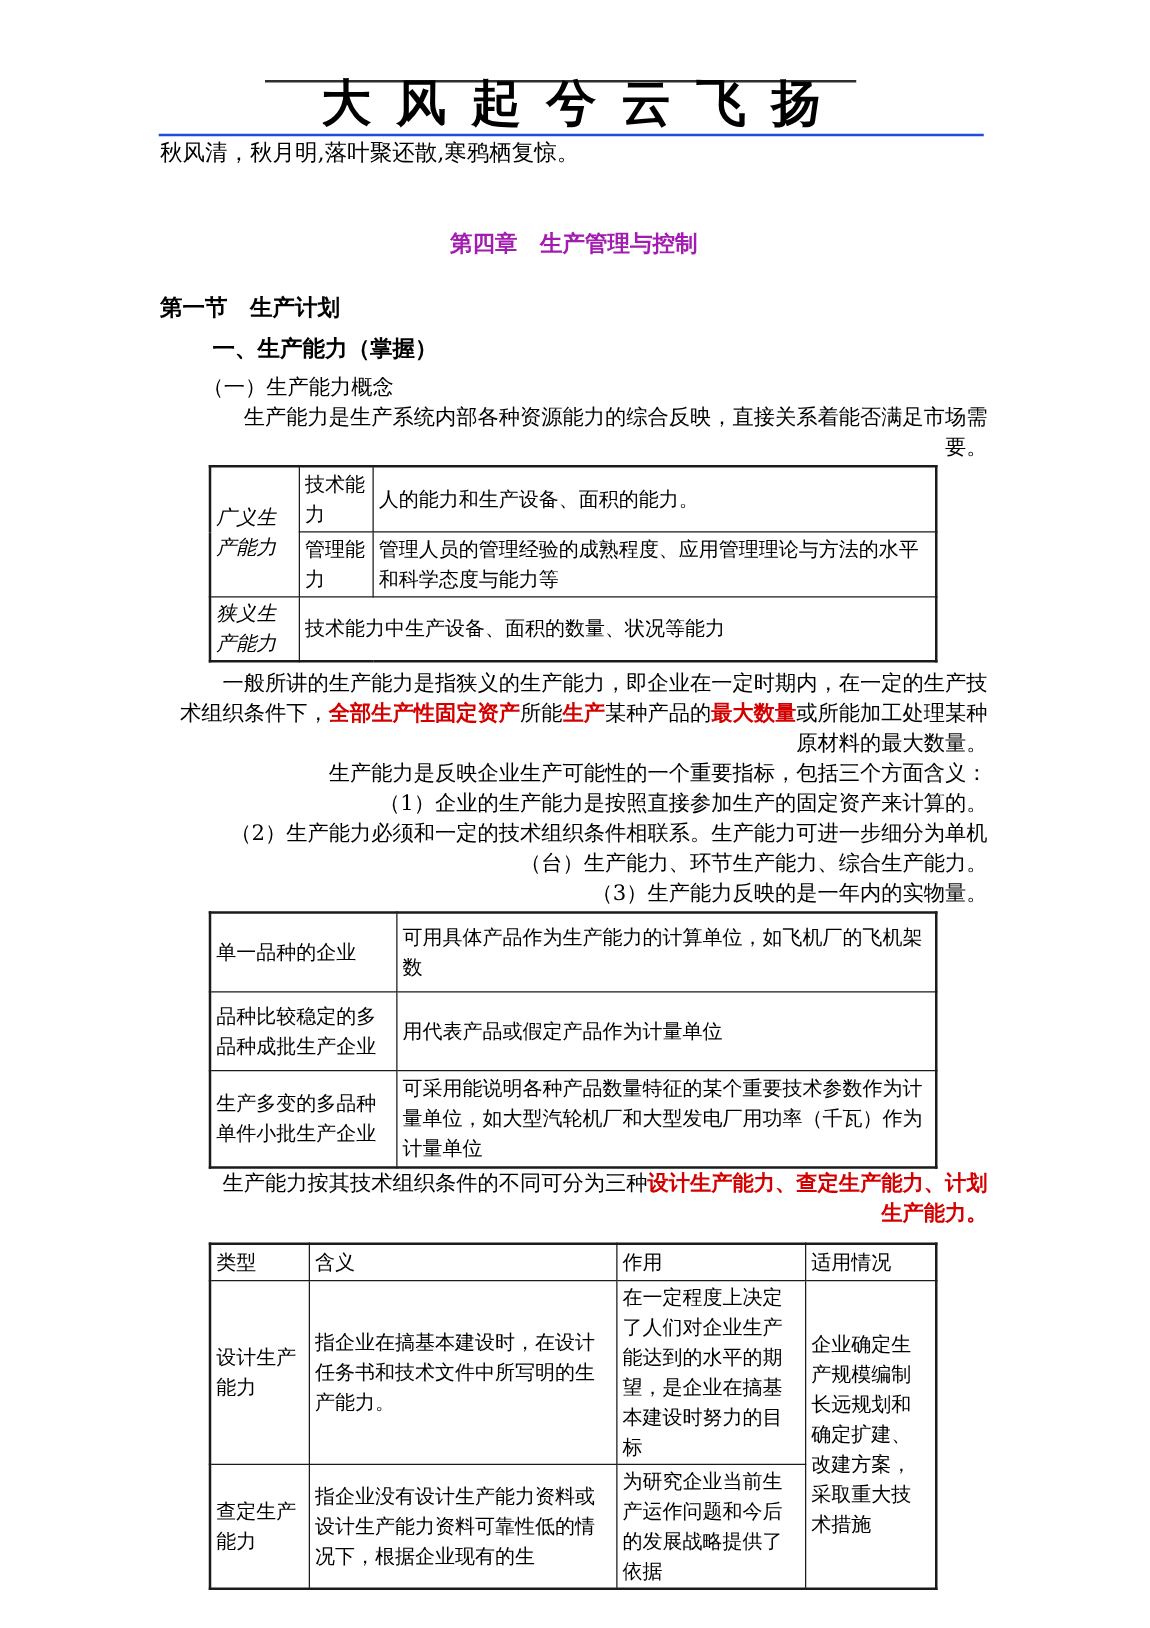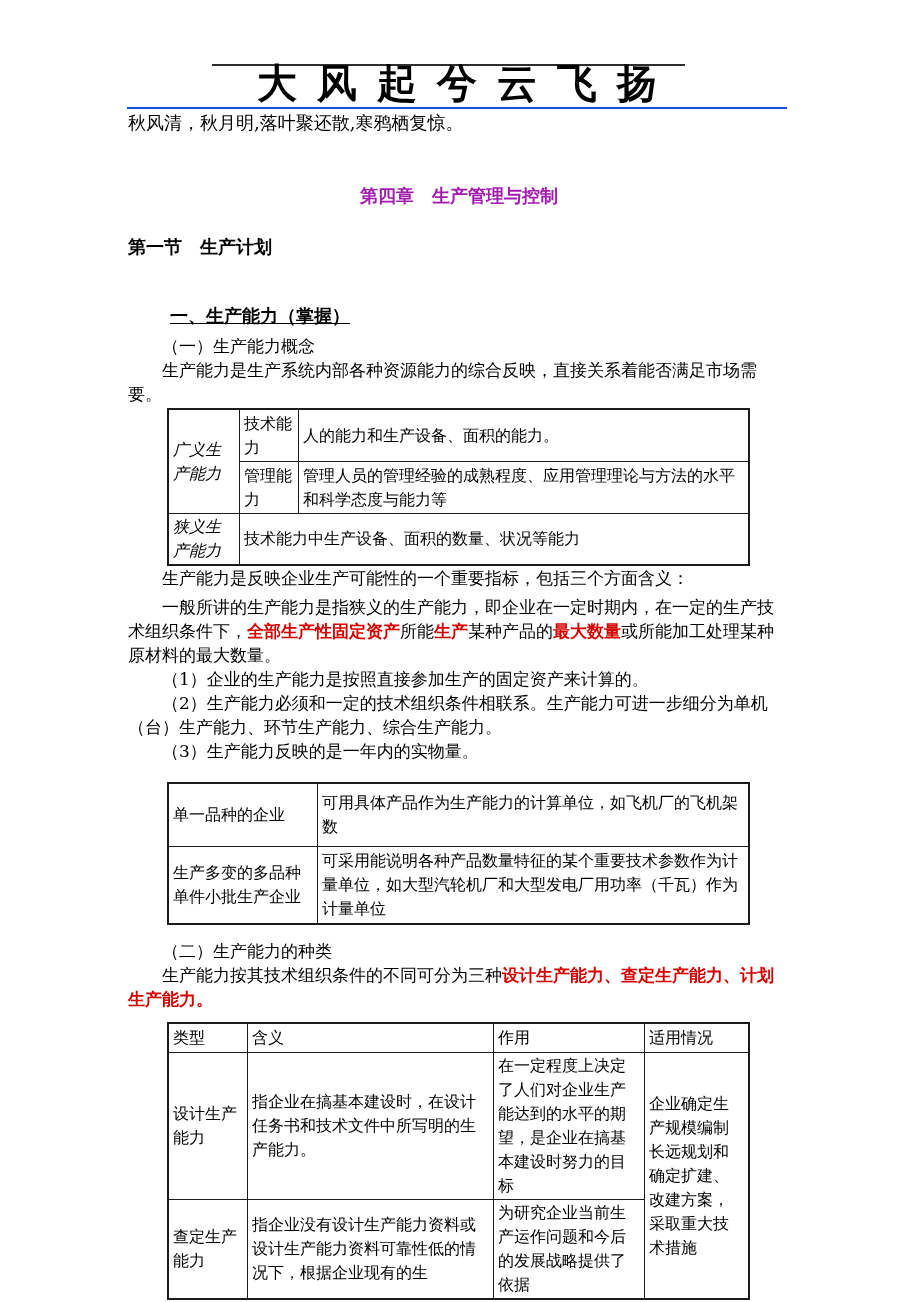--- a/index.html
+++ b/index.html
@@ -36,23 +36,23 @@
     margin:0; font-size:18px; line-height:26px;
   }
 
   
   .content {
     position:absolute; left:128px; top:170px; width:662px;
     font-size:17px; line-height:24px;
   }
   .chapter  { margin:16px 0 0; text-align:center; font-size:18px; line-height:20px; font-weight:bold; color:#a21caf; }
   .section  { margin:31px 0 0; text-align:left; font-size:18px; line-height:20px; font-weight:bold; color:#000; }
-  .h-num    { margin:48px 0 0; padding-left:42px; font-size:18px; line-height:22px; font-weight:bold;text-decoration:underline; }
+  .h-num    { margin:12px 0 0; padding-left:42px; font-size:18px; line-height:22px; font-weight:bold; }
   .sub-head { margin:7px 0 0; text-indent:2em; }
-  p.body-para { margin:0; text-indent:2em; }
+  p.body-para { margin:0; text-indent:2em;text-align:right; }
   p.tight   { margin-top:5px; }
   .seg-red  { color:#d40000; font-weight:bold; }
 
   
   table.doc-table {
     border-collapse:collapse;
     margin-left:39px;
     width:583px;
     table-layout:fixed;
     font-size:16px; line-height:24px;
@@ -67,21 +67,21 @@
     word-break:break-all;
     overflow:hidden;
   }
   
   .t1 { margin-top:2px; }
   .t1 .c1 { width:62px;font-style:italic; }
   .t1 .c2 { width:50px; }
   .t1 tr.h50 td { height:49px; }
   .t1 tr.h48 td { height:47px; }
   
-  .t2 { margin-top:19px; }
+  .t2 { margin-top:2px; }
   .t2 .c1 { width:140px; }
   .t2 tr.r1 td { height:60px; }
   .t2 tr.r2 td { height:60px; }
   .t2 tr.r3 td { height:74px; }
   
   .t3 { margin-top:11px; }
   .t3 .c1 { width:70px; }
   .t3 .c2 { width:237px; }
   .t3 .c3 { width:142px; }
   .t3 tr.hd th { height:26px; }
@@ -119,40 +119,43 @@
           <td class="c2">管理能力</td>
           <td>管理人员的管理经验的成熟程度、应用管理理论与方法的水平和科学态度与能力等</td>
         </tr>
         <tr class="h48">
           <td class="c1">狭义生产能力</td>
           <td colspan="2">技术能力中生产设备、面积的数量、状况等能力</td>
         </tr>
       </tbody>
     </table>
 
+    <p class="body-para tight"><span>一般所讲的生产能力是指狭义的生产能力，即企业在一定时期内，在一定的生产技术组织条件下，</span><span class="seg-red">全部生产性固定资产</span><span>所能</span><span class="seg-red">生产</span><span>某种产品的</span><span class="seg-red">最大数量</span><span>或所能加工处理某种原材料的最大数量。</span></p>
     <p class="body-para">生产能力是反映企业生产可能性的一个重要指标，包括三个方面含义：</p>
-    <p class="body-para tight"><span>一般所讲的生产能力是指狭义的生产能力，即企业在一定时期内，在一定的生产技术组织条件下，</span><span class="seg-red">全部生产性固定资产</span><span>所能</span><span class="seg-red">生产</span><span>某种产品的</span><span class="seg-red">最大数量</span><span>或所能加工处理某种原材料的最大数量。</span></p>
     <p class="body-para">（1）企业的生产能力是按照直接参加生产的固定资产来计算的。</p>
     <p class="body-para">（2）生产能力必须和一定的技术组织条件相联系。生产能力可进一步细分为单机（台）生产能力、环节生产能力、综合生产能力。</p>
     <p class="body-para">（3）生产能力反映的是一年内的实物量。</p>
 
     <table class="doc-table t2">
       <tbody>
         <tr class="r1">
           <td class="c1">单一品种的企业</td>
           <td>可用具体产品作为生产能力的计算单位，如飞机厂的飞机架数</td>
         </tr>
+        <tr class="r2">
+          <td class="c1">品种比较稳定的多品种成批生产企业</td>
+          <td>用代表产品或假定产品作为计量单位</td>
+        </tr>
         <tr class="r3">
           <td class="c1">生产多变的多品种单件小批生产企业</td>
           <td>可采用能说明各种产品数量特征的某个重要技术参数作为计量单位，如大型汽轮机厂和大型发电厂用功率（千瓦）作为计量单位</td>
         </tr>
       </tbody>
     </table>
 
-    <p class="sub-head" style="margin-top:14px">（二）生产能力的种类</p>
     <p class="body-para"><span>生产能力按其技术组织条件的不同可分为三种</span><span class="seg-red">设计生产能力、查定生产能力、计划生产能力。</span></p>
 
     <table class="doc-table t3">
       <tbody>
         <tr class="hd">
           <th class="c1">类型</th>
           <th class="c2">含义</th>
           <th class="c3">作用</th>
           <th>适用情况</th>
         </tr>

